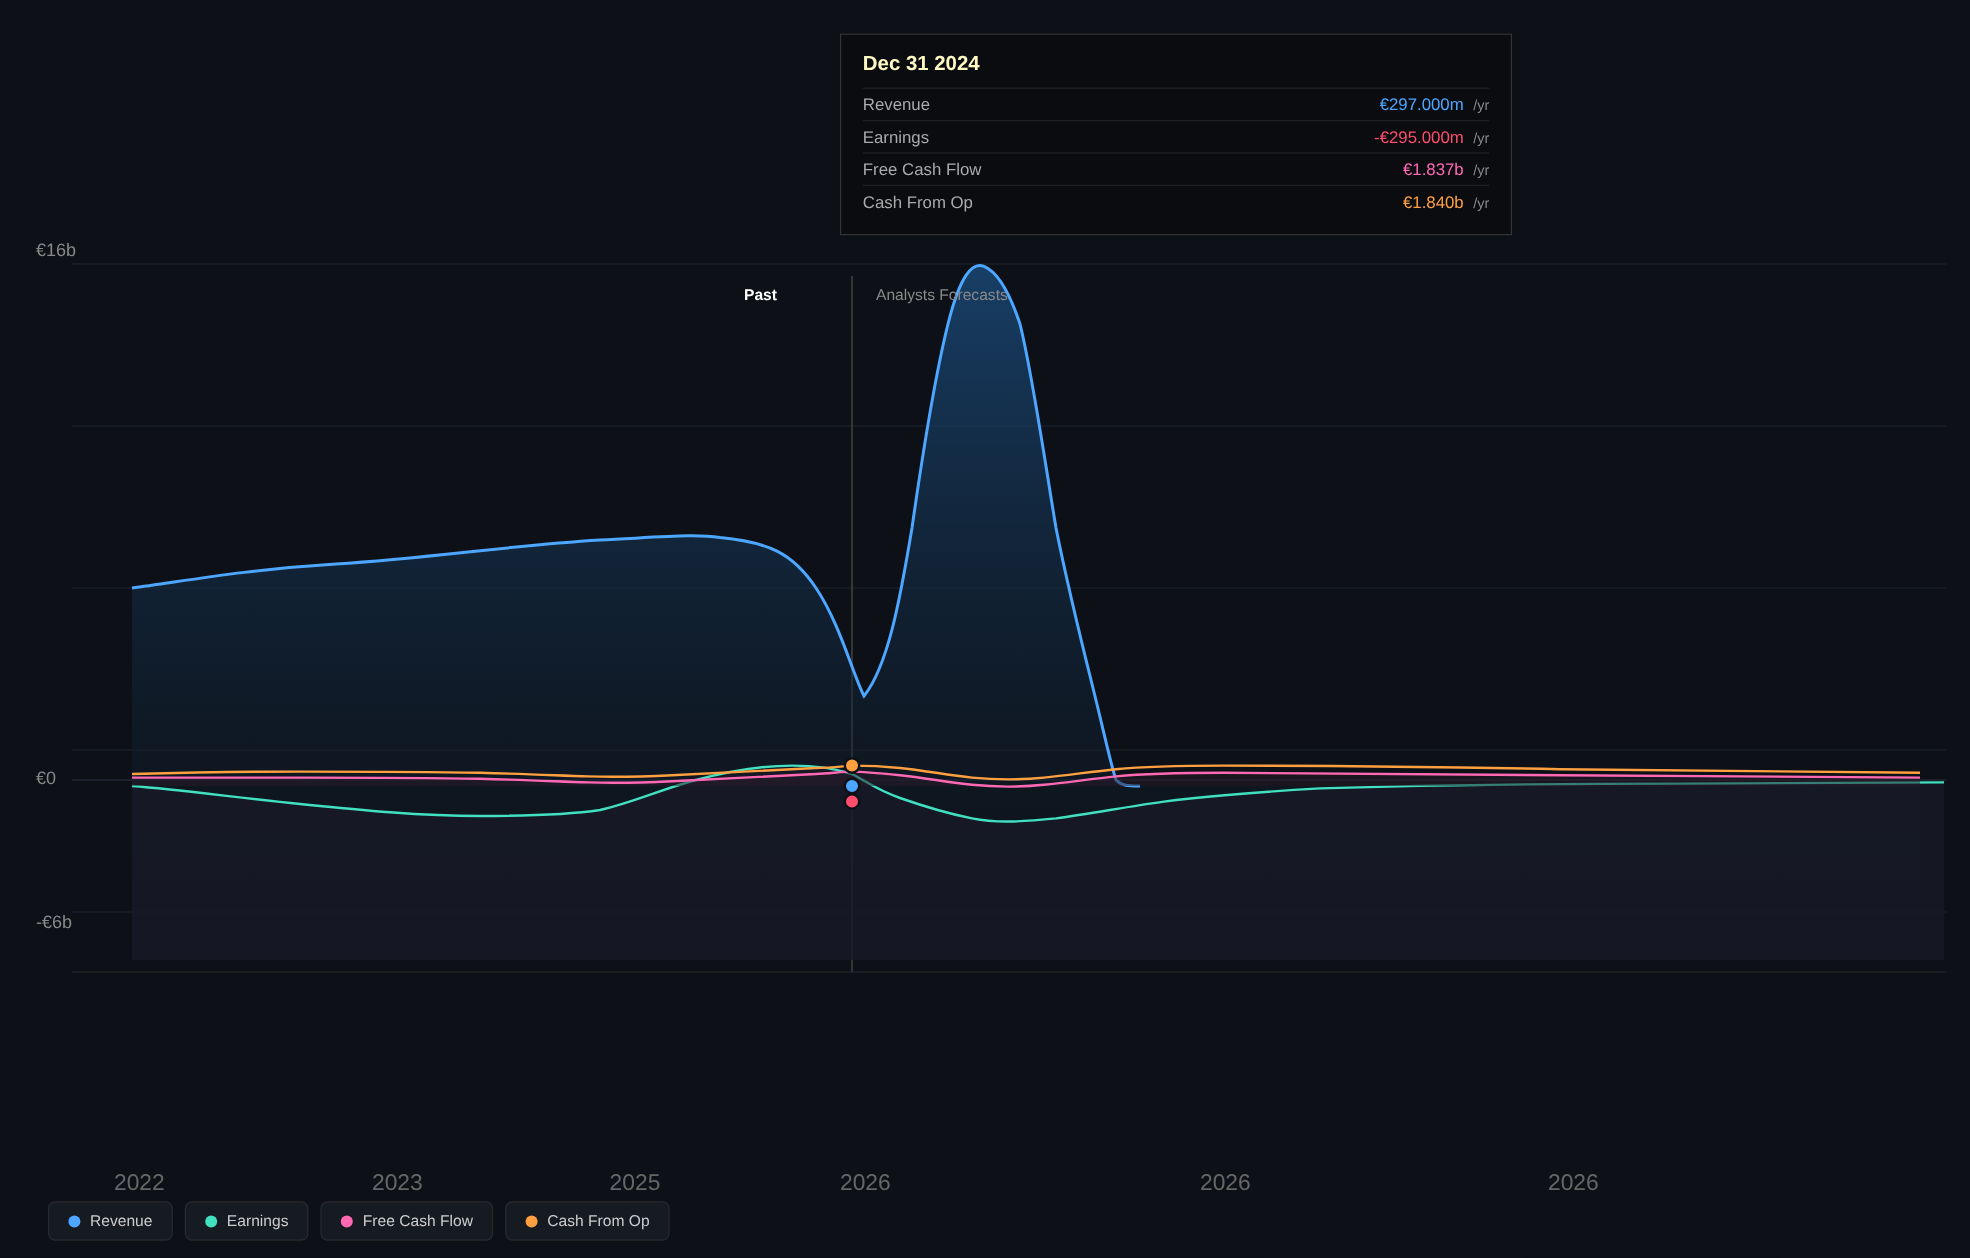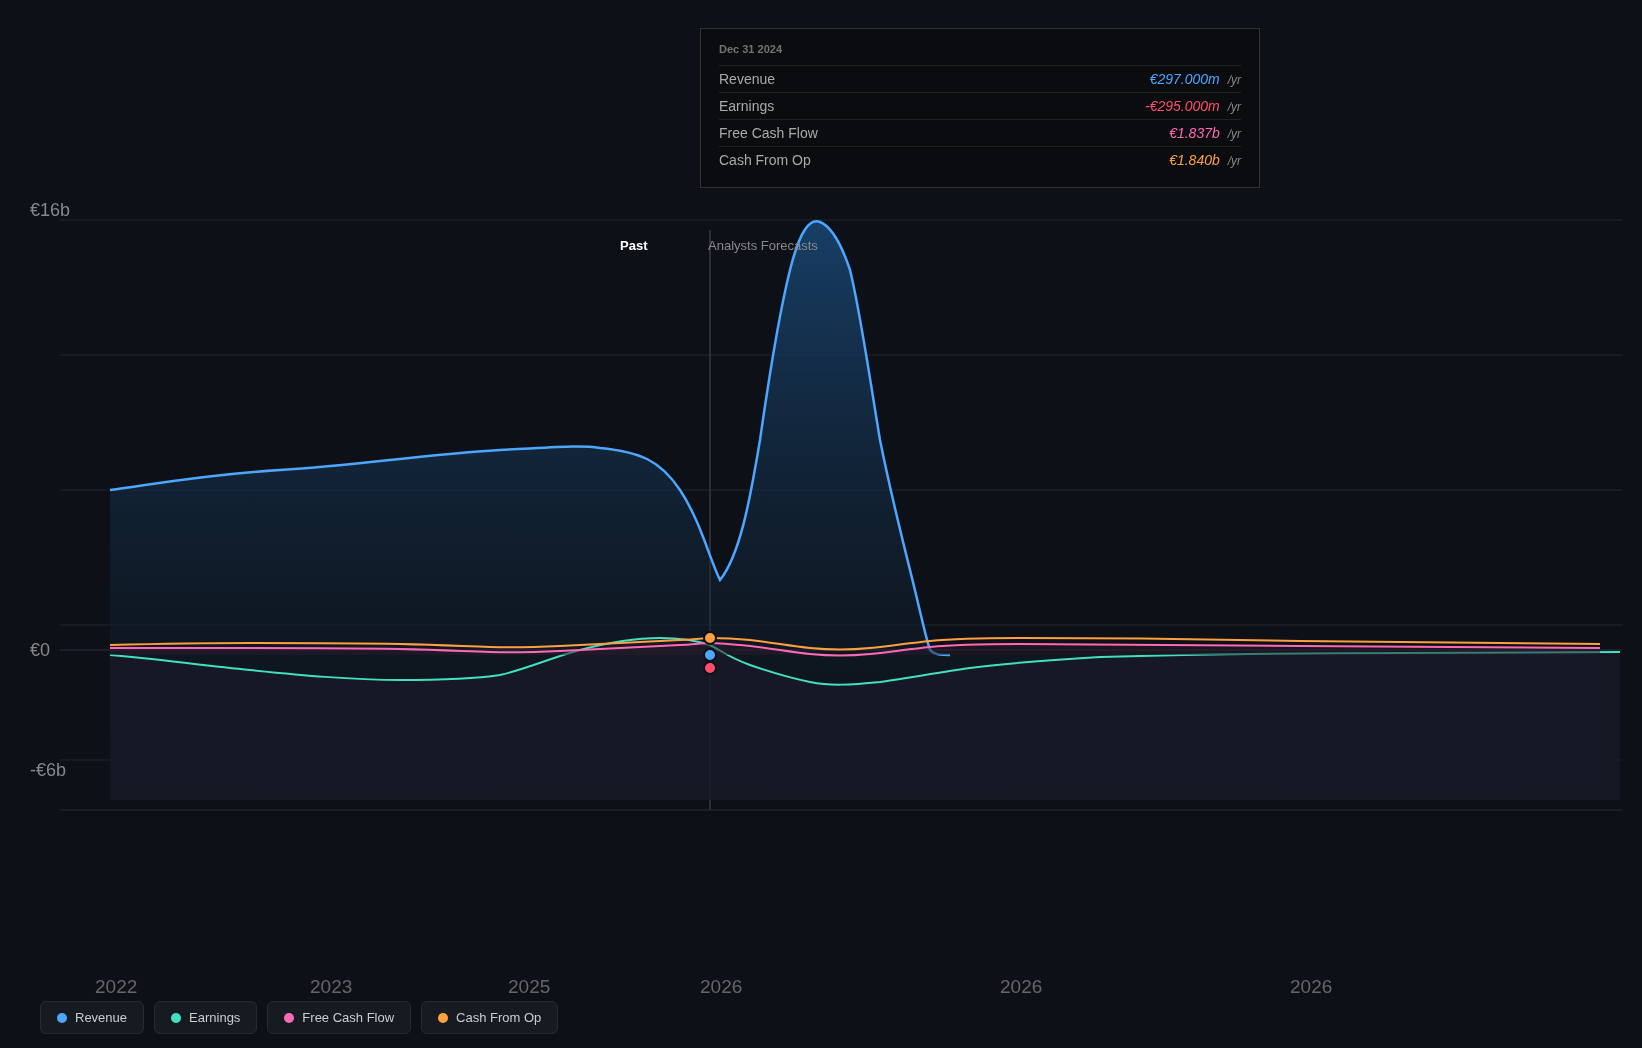--- a/index.html
+++ b/index.html
@@ -22,44 +22,44 @@
       position: absolute;
       top: 28px;
       left: 700px;
       background: #0a0c10;
       border: 1px solid #333;
       padding: 14px 18px;
       width: 560px;
       z-index: 10;
     }
     .tooltip-date {
-      color: #737373;
-      font-size: 11px;
+      color: #fef9c3;
+      font-size: 17px;
       font-weight: 600;
       margin-bottom: 10px;
     }
     .tooltip-row {
       display: flex;
       justify-content: space-between;
       align-items: center;
       padding: 5px 0;
       border-top: 1px solid #222;
       font-size: 14px;
     }
     .tooltip-label { color: #aaa; }
-    .tooltip-value { font-weight: 500; font-style: italic; }
+    .tooltip-value { font-weight: 500; }
     .val-blue { color: #4da6ff; }
     .val-red { color: #ff4d6d; }
     .val-pink { color: #ff69b4; }
     .val-orange { color: #ffa040; }
     .per-yr { color: #888; font-size: 12px; margin-left: 4px; }
     .y-axis-label {
       position: absolute;
       color: #888;
-      font-size: 18px;
+      font-size: 15px;
     }
     .label-16b { top: 200px; left: 30px; }
     .label-0 { top: 640px; left: 30px; }
     .label-neg2b { top: 760px; left: 30px; }
     .past-label {
       position: absolute;
       top: 238px;
       color: #fff;
       font-size: 13px;
       font-weight: 600;
@@ -164,21 +164,21 @@
 
     <line x1="60" y1="810" x2="1622" y2="810" stroke="#2a2a2a" stroke-width="1"></line>
   </svg>
 
   <div class="y-axis-label label-16b">€16b</div>
   <div class="y-axis-label label-0">€0</div>
   <div class="y-axis-label label-neg2b">-€6b</div>
 
   <div class="past-label" style="left: 620px;">Past</div>
 
-  <div class="forecast-label" style="left: 708px;">Analysts Forecasts</div>
+  <div class="forecast-label" style="left: 730px;">Analysts Forecasts</div>
 
   <div class="x-label" style="left: 95px;">2022</div>
   <div class="x-label" style="left: 310px;">2023</div>
   <div class="x-label" style="left: 508px;">2025</div>
   <div class="x-label" style="left: 700px;">2026</div>
   <div class="x-label" style="left: 1000px;">2026</div>
   <div class="x-label" style="left: 1290px;">2026</div>
 
   <div class="tooltip-box">
     <div class="tooltip-date">Dec 31 2024</div>

